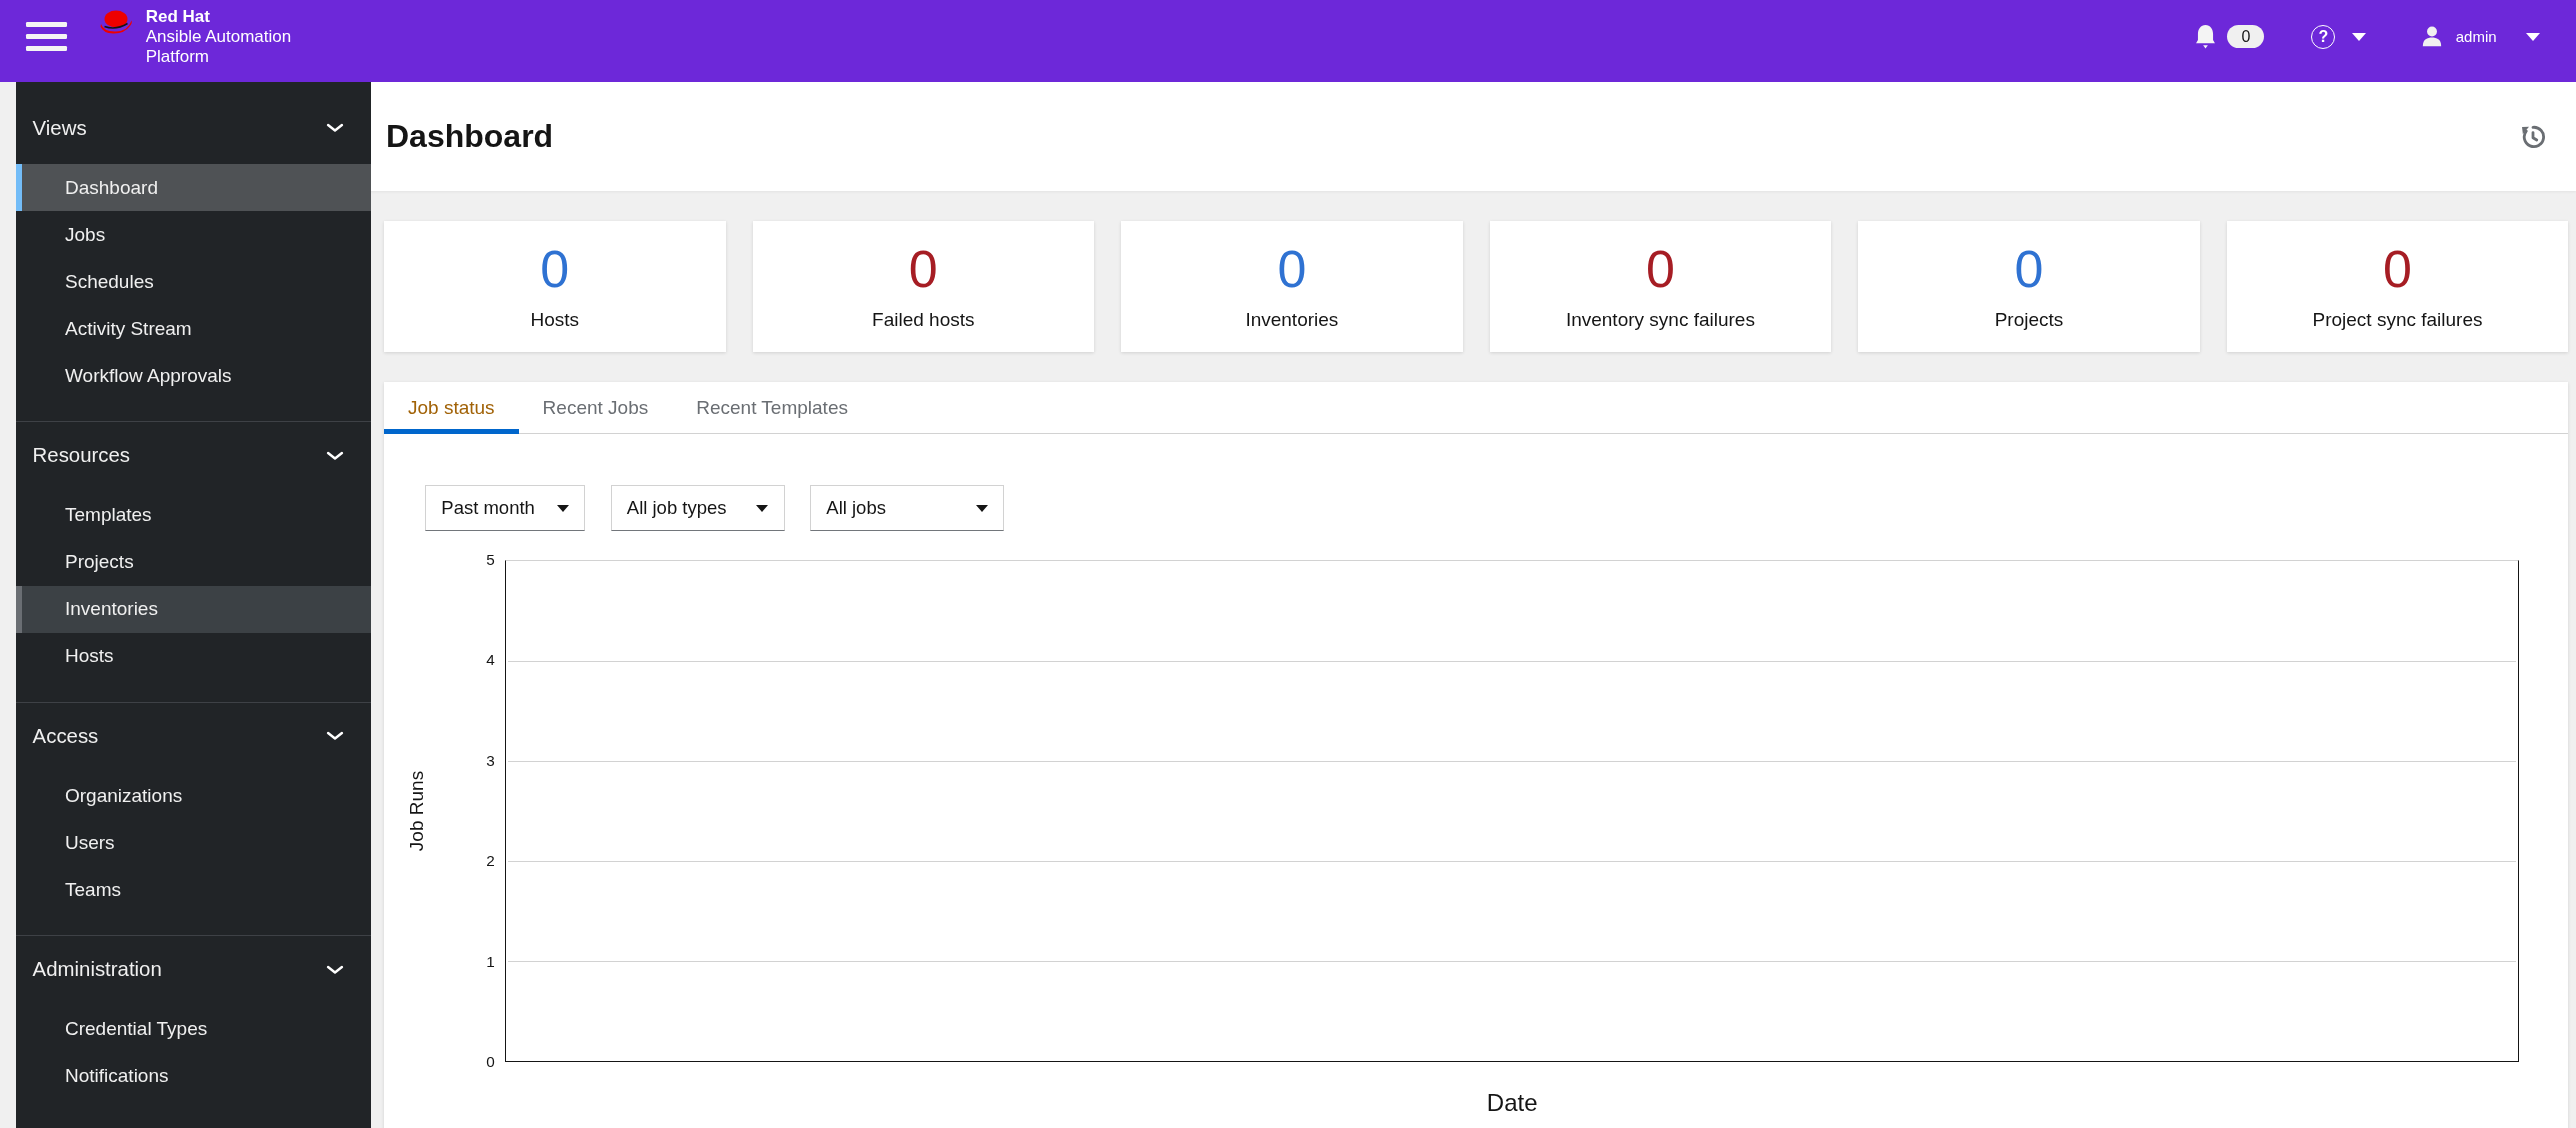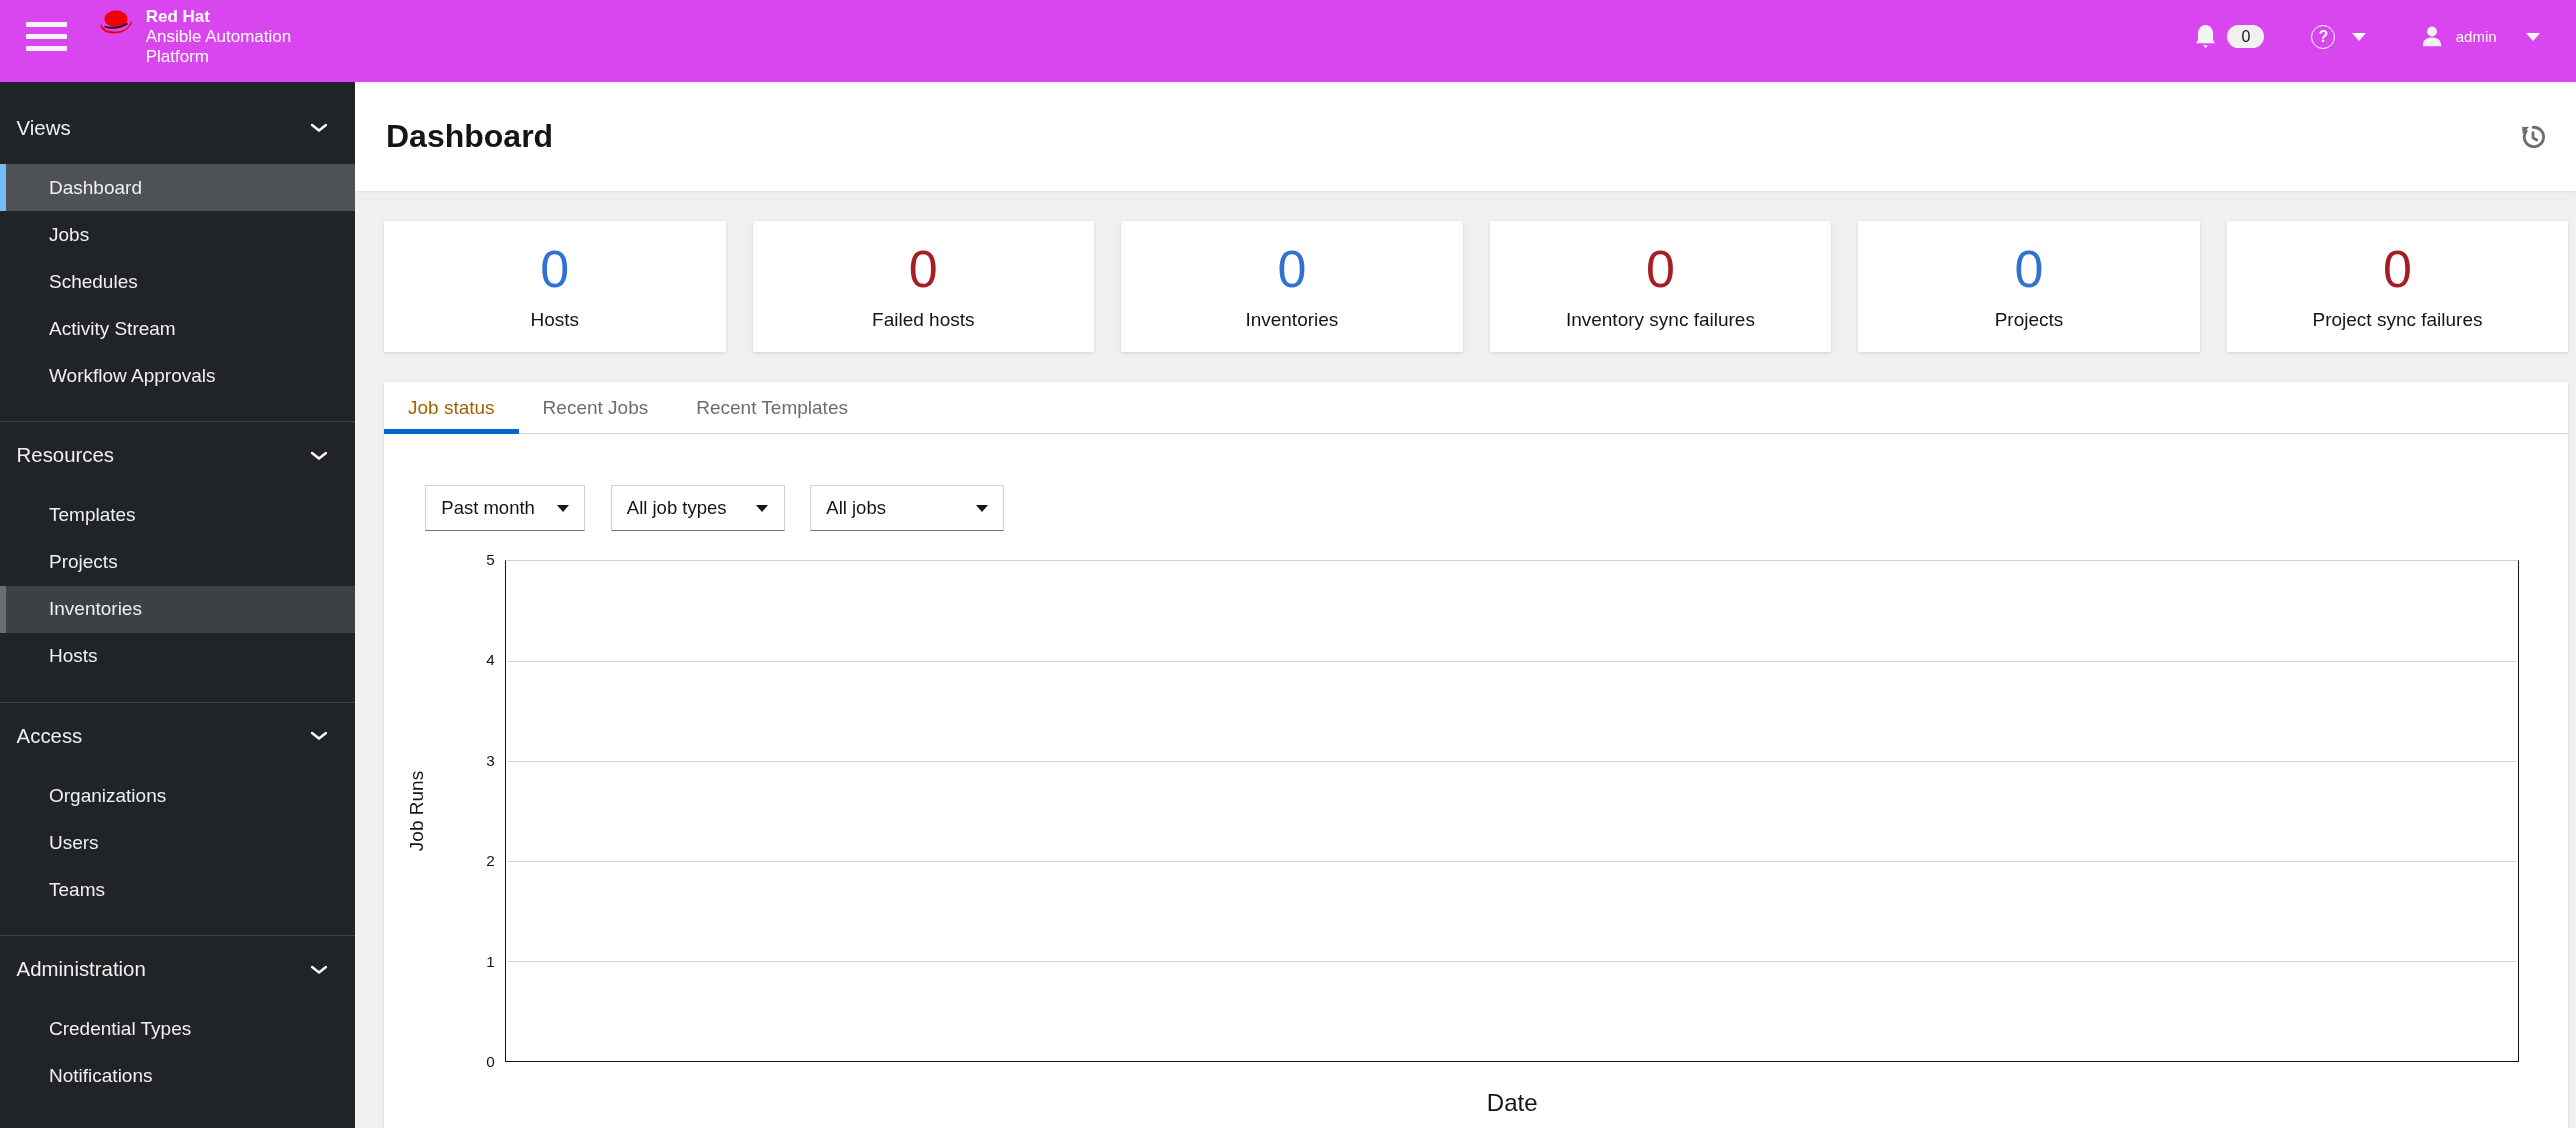--- a/index.html
+++ b/index.html
@@ -1,36 +1,36 @@
 <!DOCTYPE html>
 <html style="font-size:10.2px"><head>
 <meta charset="utf-8">
 <style>
   html,body{margin:0;padding:0;}
   body{font-family:"Liberation Sans","DejaVu Sans",sans-serif;background:#f0f0f0;}
   #app{position:relative;width:2576px;height:1129px;overflow:hidden;background:#f0f0f0;}
 
   
-  .topbar{position:absolute;left:0;top:0;right:0;height:82px;background:#d946ef;display:flex;align-items:center;padding:0 36px 9px 25.5px;box-sizing:border-box;color:#fff;z-index:30;}
+  .topbar{position:absolute;left:0;top:0;right:0;height:82px;background:#6d28d9;display:flex;align-items:center;padding:0 36px 9px 25.5px;box-sizing:border-box;color:#fff;z-index:30;}
   .hamburger{display:flex;flex-direction:column;gap:6.4px;width:41px;cursor:pointer;}
   .hamburger .bar{height:5.7px;background:#f4f4f4;border-radius:1.3px;}
   .brand{display:flex;align-items:flex-start;gap:10.2px;margin-left:29px;}
   .brand-text{display:flex;flex-direction:column;line-height:20px;font-size:17px;}
   .brand-l1{font-weight:700;}
   .nav-right{margin-left:auto;display:flex;align-items:center;}
   .badge{margin-left:10.2px;background:#f0f0f0;color:#151515;border-radius:14px;min-width:37px;height:23.6px;display:flex;align-items:center;justify-content:center;font-size:16px;}
   .help-group{margin-left:47px;display:flex;align-items:center;gap:16.6px;cursor:pointer;}
   .qmark{width:24px;height:24px;border:1.9px solid #fff;border-radius:50%;display:flex;align-items:center;justify-content:center;font-size:16px;font-weight:700;box-sizing:border-box;}
   .caret-down-w{width:0;height:0;border-left:7px solid transparent;border-right:7px solid transparent;border-top:8.3px solid #fff;}
   .user-group{margin-left:55px;display:flex;align-items:center;gap:12.8px;cursor:pointer;}
   .username{font-size:15px;}
   .user-group .caret-down-w{margin-left:16.6px;}
 
   
-  .sidebar{position:absolute;left:0;top:82px;width:355px;bottom:0;background:#212427;color:#f0f0f0;overflow:hidden;z-index:20;}
+  .sidebar{position:absolute;left:16px;top:82px;width:355px;bottom:0;background:#212427;color:#f0f0f0;overflow:hidden;z-index:20;}
   .side-inner{padding-top:28px;}
   .section-head{height:36px;display:flex;align-items:center;justify-content:space-between;padding:0 27px 0 16.6px;font-size:20.4px;margin-bottom:18px;cursor:pointer;}
   .nav-item{height:47px;display:flex;align-items:center;padding-left:43px;font-size:19px;border-left:6.4px solid transparent;box-sizing:border-box;cursor:pointer;}
   .nav-item.selected{background:#4f5255;border-left-color:#73bcf7;}
   .nav-item.hovered{background:#3c4145;border-left-color:#6a6e73;}
   .side-divider{height:1.3px;background:#3e4146;margin:22px 0 15.3px 0;}
 
   
   .main{position:absolute;left:355px;top:82px;right:0;bottom:0;}
   .page-header{height:109px;background:#fff;display:flex;align-items:center;padding-left:31px;position:relative;box-shadow:0 1.3px 2.6px rgba(0,0,0,0.06);}

